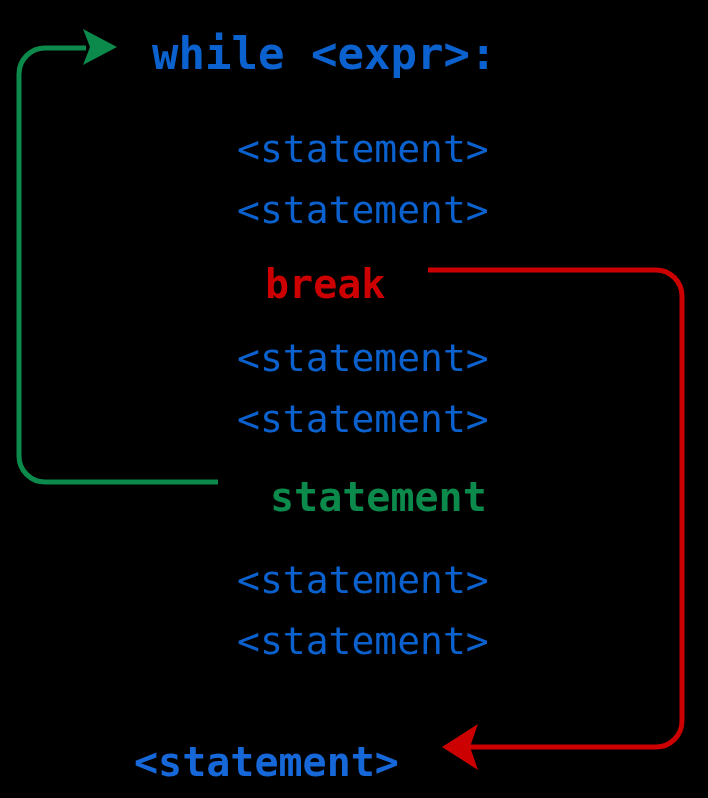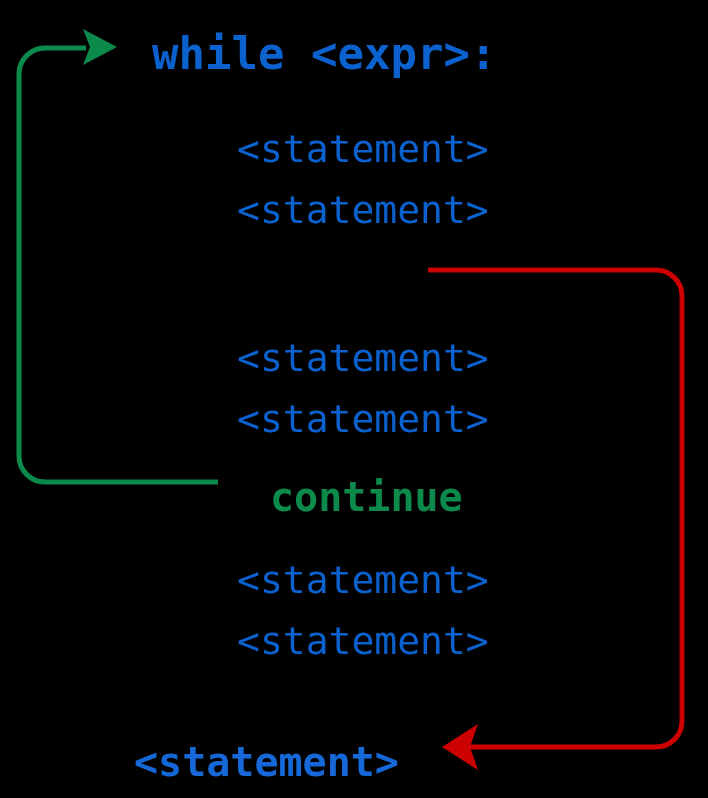--- a/index.html
+++ b/index.html
@@ -93,26 +93,27 @@
       <path d="M 442 747 L 478 724 L 470 747 L 478 770 Z" fill="#cc0000"></path>
     </g>
   </svg>
 
   <div class="code-line" id="line-while">while &lt;expr&gt;:</div>
 
   <div class="code-line stmt" id="stmt-1">&lt;statement&gt;</div>
 
   <div class="code-line stmt" id="stmt-2">&lt;statement&gt;</div>
 
+  <div class="code-line" id="line-break">break</div>
 
   <div class="code-line stmt" id="stmt-3">&lt;statement&gt;</div>
 
   <div class="code-line stmt" id="stmt-4">&lt;statement&gt;</div>
 
-  <div class="code-line" id="line-continue">continue</div>
+  <div class="code-line" id="line-continue">statement</div>
 
   <div class="code-line stmt" id="stmt-5">&lt;statement&gt;</div>
 
   <div class="code-line stmt" id="stmt-6">&lt;statement&gt;</div>
 
   <div class="code-line" id="line-after">&lt;statement&gt;</div>
 
 </div>
 
 </body></html>

